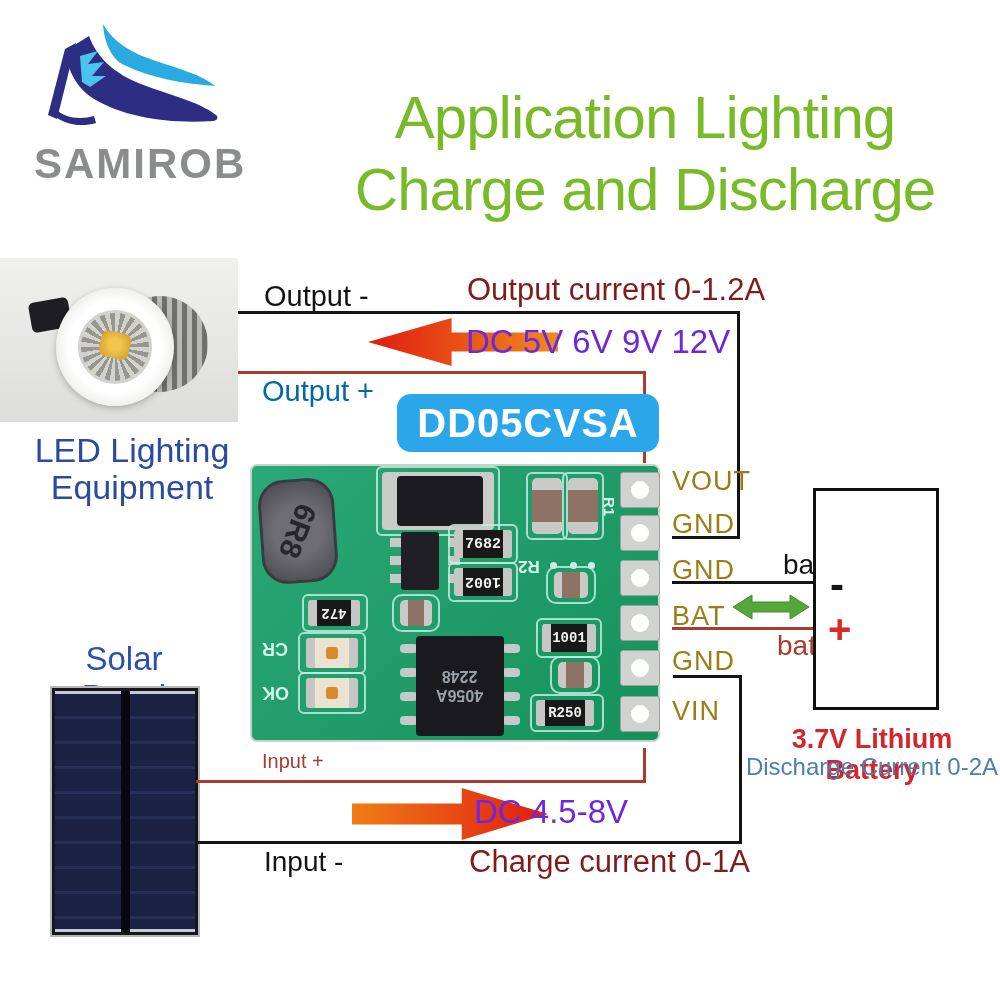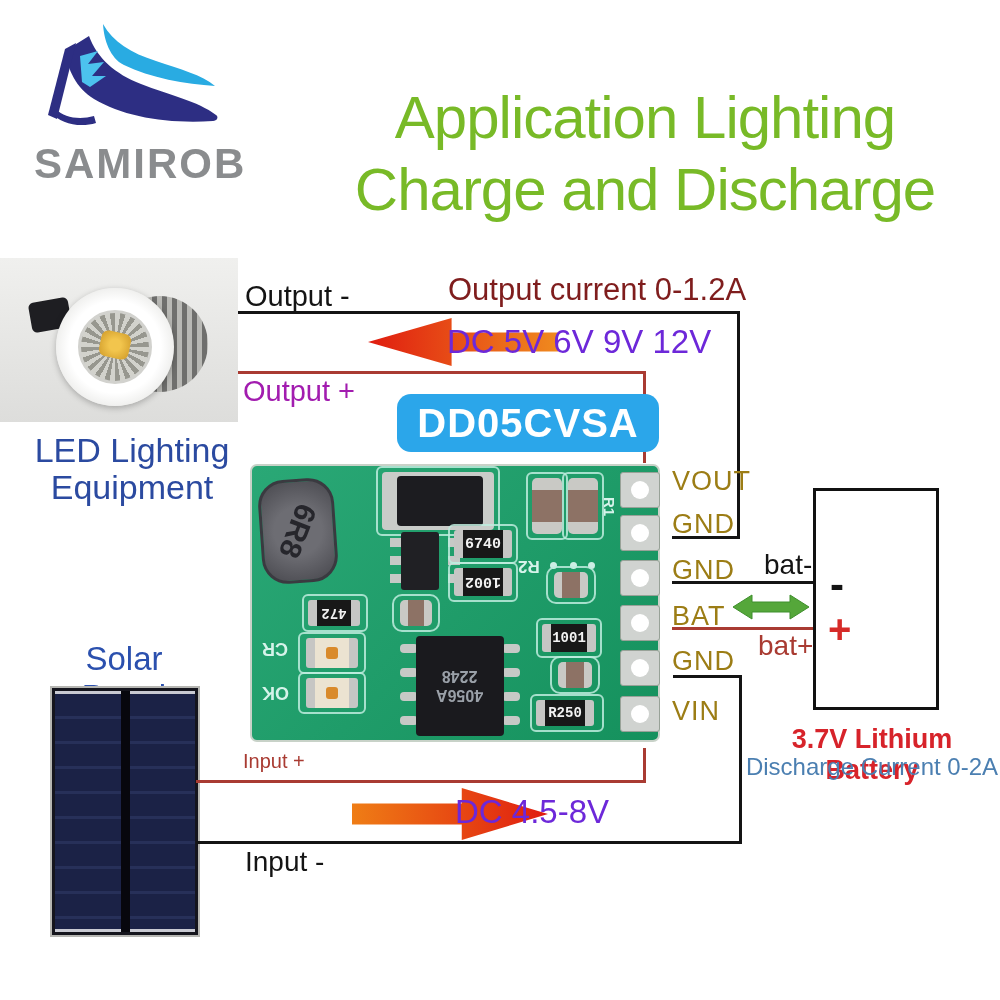--- a/index.html
+++ b/index.html
@@ -12,21 +12,21 @@
   .brand-name { position:absolute; left:34px; top:140px; width:200px; 
       font-size:42px; font-weight:bold; color:#8a8c8e; letter-spacing:2px; }
   .main-title { position:absolute; left:290px; top:82px; width:710px; text-align:center;
       color:#78ba27; font-size:60px; line-height:72px; font-weight:normal; letter-spacing:-1px; }
 
   
   .t-black { color:#141414; }
   .t-green { color:#7f1d1d; }
   .t-red   { color:#6d28d9; }
   .t-darkred { color:#a93b32; }
-  .ann { position:absolute; font-size:29px; }
+  .ann { position:absolute; font-size:29px;margin-left:19px; }
 
   
   .wire { position:absolute; background:#141414; }
   .wire.red { background:#a93b32; }
 
   
   .arrow-left { position:absolute; left:368px; top:318px; width:190px; height:48px;
       background:linear-gradient(90deg,#e01c10,#f08a1e);
       clip-path:polygon(0% 50%, 44% 0%, 44% 30%, 100% 30%, 100% 70%, 44% 70%, 44% 100%); }
   .arrow-right { position:absolute; left:352px; top:788px; width:196px; height:52px;
@@ -134,21 +134,21 @@
     <div>Equipment</div>
   </div>
 
   <div class="solar-label">Solar Panel</div>
   <div class="solar-panel"></div>
 
   <div class="ann t-black" style="left:245px; top:280px;">Output -</div>
   <div class="ann t-green" style="left:448px; top:272px; font-size:31px;">Output current 0-1.2A</div>
   <div class="arrow-left"></div>
   <div class="ann t-red" style="left:447px; top:323px; font-size:33px;">DC 5V 6V 9V 12V</div>
-  <div class="ann" style="left:243px; top:375px; color:#a21caf;">Output +</div>
+  <div class="ann" style="left:243px; top:375px; color:#0369a1;">Output +</div>
 
   <div class="wire" style="left:238px; top:311px; width:502px; height:3px;"></div>
   <div class="wire" style="left:737px; top:311px; width:3px; height:228px;"></div>
   <div class="wire" style="left:672px; top:536px; width:68px; height:3px;"></div>
   <div class="wire red" style="left:238px; top:371px; width:408px; height:3px;"></div>
   <div class="wire red" style="left:643px; top:371px; width:3px; height:92px;"></div>
 
   <div class="badge">DD05CVSA</div>
 
   <div class="pcb">
@@ -165,21 +165,21 @@
 
     <div class="leg" style="left:138px; top:72px; width:12px; height:9px;"></div>
     <div class="leg" style="left:138px; top:90px; width:12px; height:9px;"></div>
     <div class="leg" style="left:138px; top:108px; width:12px; height:9px;"></div>
     <div class="leg" style="left:196px; top:72px; width:12px; height:9px;"></div>
     <div class="leg" style="left:196px; top:90px; width:12px; height:9px;"></div>
     <div class="leg" style="left:196px; top:108px; width:12px; height:9px;"></div>
     <div class="abs" style="left:149px; top:66px; width:38px; height:58px; background:#202024; border-radius:3px;"></div>
 
     <div class="silk" style="left:196px; top:58px; width:70px; height:40px;"></div>
-    <div class="resistor" style="left:202px; top:64px; width:58px; height:28px;">6740</div>
+    <div class="resistor" style="left:202px; top:64px; width:58px; height:28px;">7682</div>
     <div class="silk" style="left:196px; top:96px; width:70px; height:40px;"></div>
     <div class="resistor" style="left:202px; top:102px; width:58px; height:28px; transform:rotate(180deg);">1002</div>
 
     <div class="silk" style="left:274px; top:6px; width:42px; height:68px;"></div>
     <div class="cap-v" style="left:280px; top:12px; width:30px; height:56px;"></div>
     <div class="silk" style="left:310px; top:6px; width:42px; height:68px;"></div>
     <div class="cap-v" style="left:316px; top:12px; width:30px; height:56px;"></div>
     <div class="silk-text" style="left:348px; top:32px; font-size:15px; transform:rotate(90deg);">R1</div>
 
     <div class="cap-h" style="left:148px; top:134px; width:32px; height:26px;"></div>
@@ -252,20 +252,21 @@
     <div class="abs" style="left:14px; top:70px; font-size:42px; font-weight:bold; color:#141414;">-</div>
     <div class="abs" style="left:12px; top:116px; font-size:40px; font-weight:bold; color:#d62b28;">+</div>
   </div>
   <div class="batt-name">3.7V Lithium Battery</div>
   <div class="batt-discharge">Discharge Current 0-2A</div>
 
   <div class="ann t-darkred" style="left:243px; top:750px; font-size:20px;">Input +</div>
   <div class="arrow-right"></div>
   <div class="ann t-red" style="left:455px; top:793px; font-size:33px;">DC 4.5-8V</div>
   <div class="ann t-black" style="left:245px; top:846px; font-size:28px;">Input -</div>
+  <div class="ann t-green" style="left:450px; top:844px; font-size:31px;">Charge current 0-1A</div>
 
   <div class="wire red" style="left:196px; top:780px; width:450px; height:3px;"></div>
   <div class="wire red" style="left:643px; top:748px; width:3px; height:35px;"></div>
   <div class="wire" style="left:196px; top:841px; width:546px; height:3px;"></div>
   <div class="wire" style="left:739px; top:675px; width:3px; height:169px;"></div>
   <div class="wire" style="left:673px; top:675px; width:68px; height:3px;"></div>
 
 </div>
 
 </body></html>

